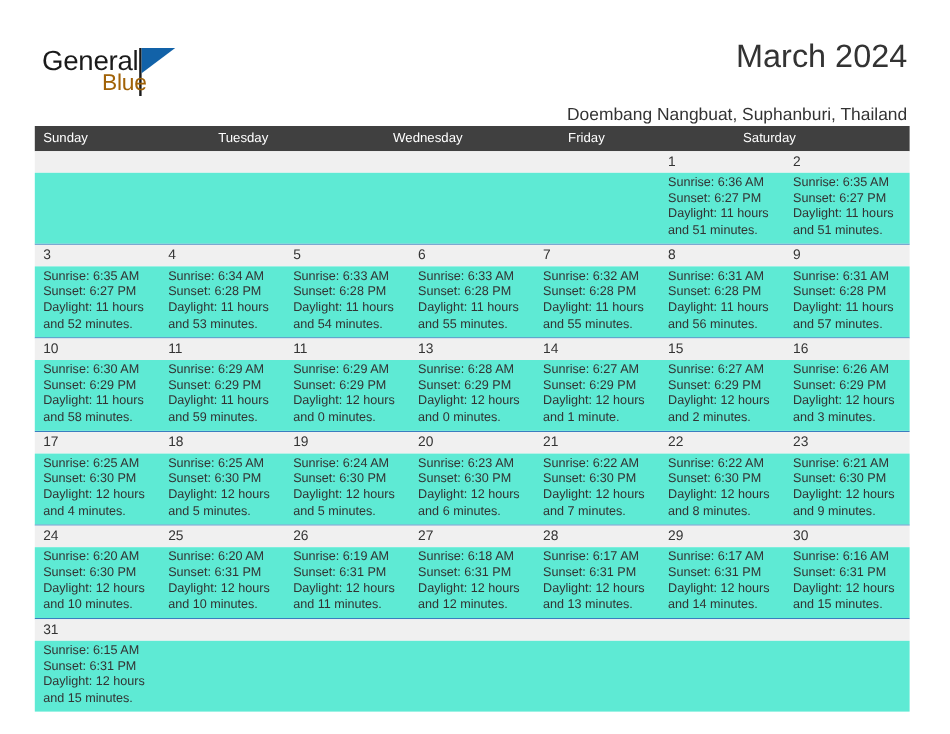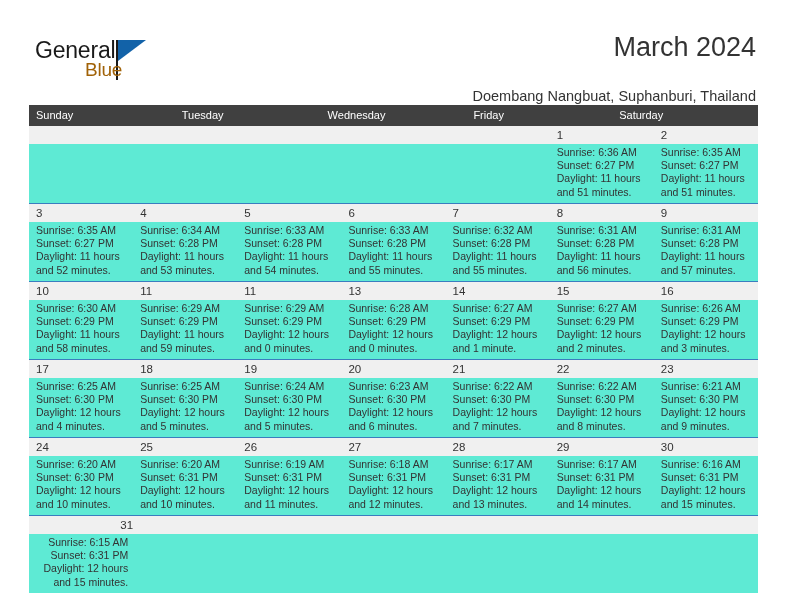--- a/index.html
+++ b/index.html
@@ -115,21 +115,20 @@
     white-space: nowrap;
   }
 
   .week {
     width: 100%;
     border-bottom: 1.4px solid #3a7dbf;
     box-sizing: border-box;
   }
   .week:last-child {
     border-bottom: none;
-    text-align: right;
   }
   .daynum-strip {
     display: flex;
     width: 100%;
     background: #f0f0f0;
     height: 18px;
   }
   .daynum {
     flex: 1 1 0;
     font-size: 11.5px;

